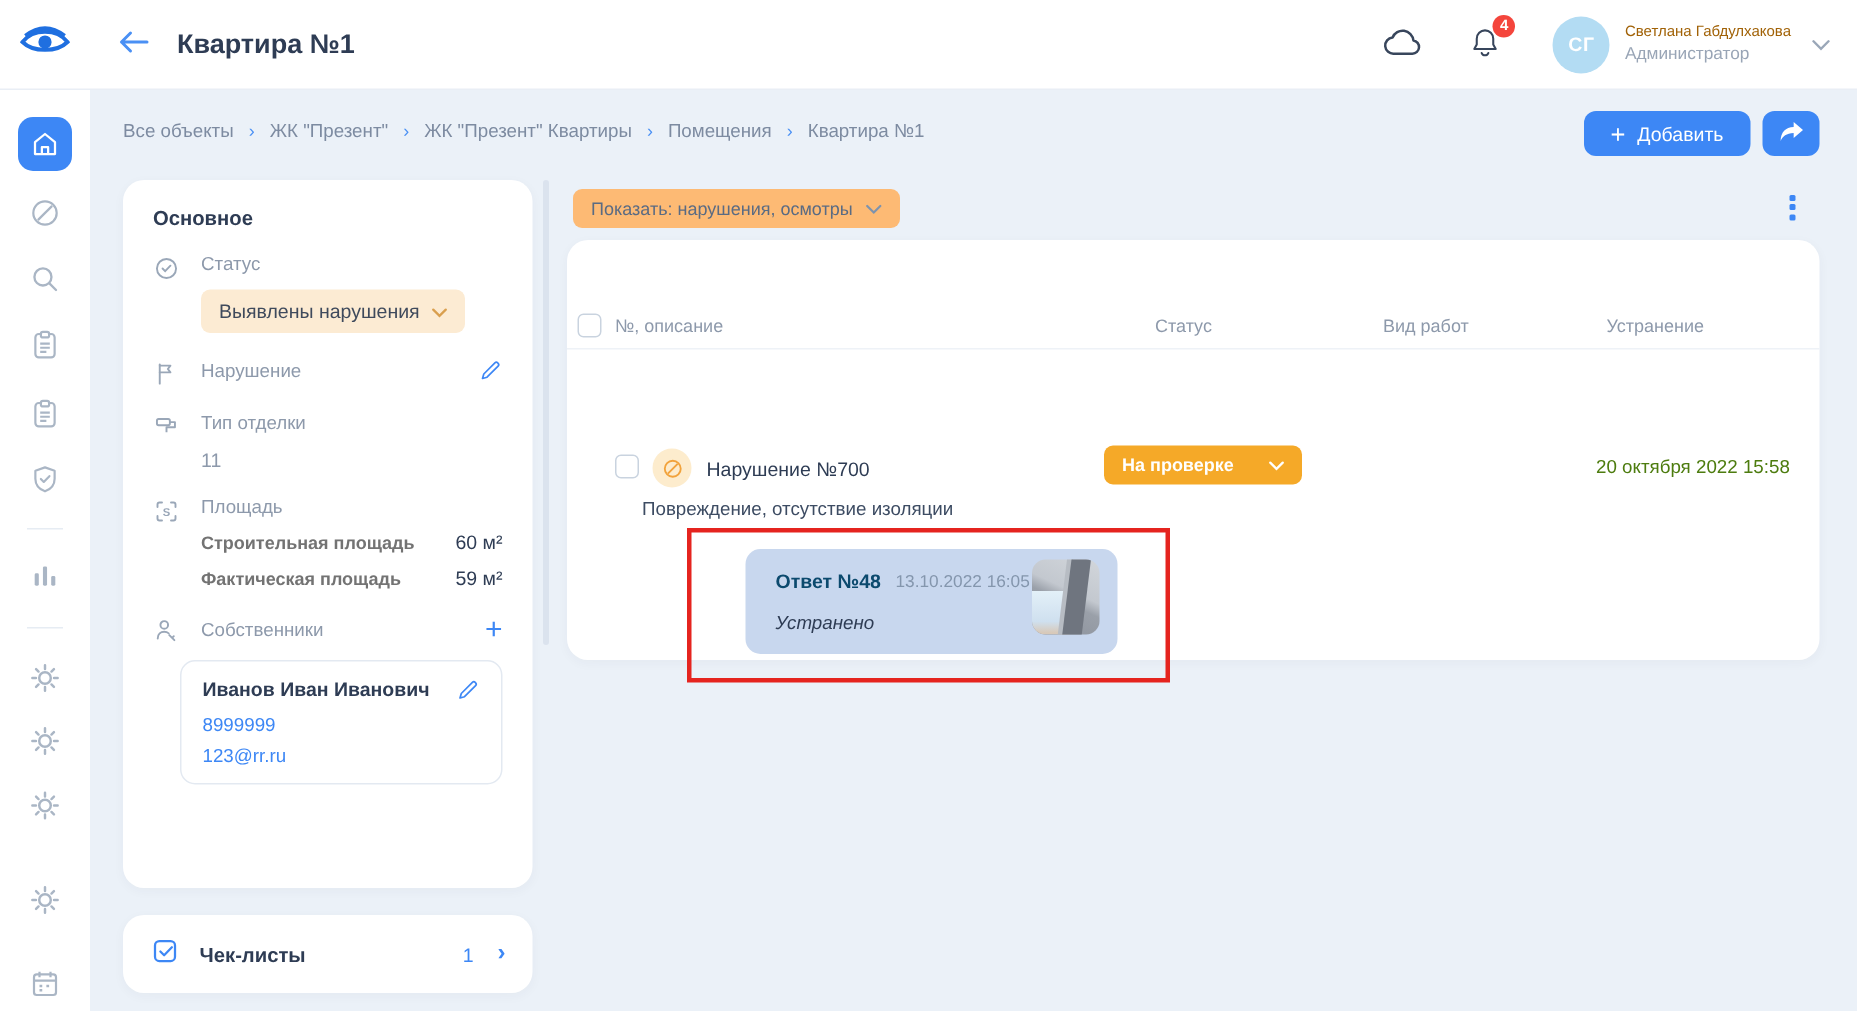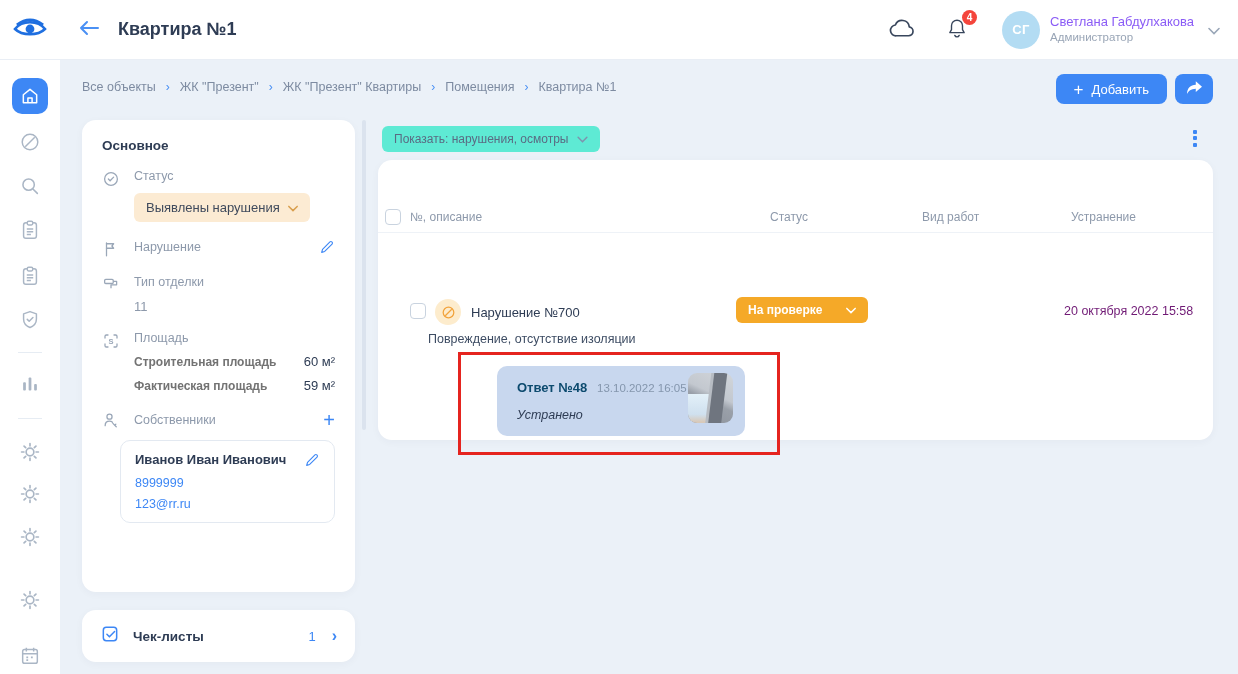--- a/index.html
+++ b/index.html
@@ -11,21 +11,21 @@
   .logo-box { width:60px; display:flex; justify-content:center; align-items:center; }
   .back-btn { width:30px; height:30px; border:none; background:transparent; cursor:pointer; display:flex; align-items:center; justify-content:center; margin-left:14px; }
   .page-title { font-size:18px; font-weight:700; color:#2e3c54; margin-left:14px; }
   .header-right { margin-left:auto; display:flex; align-items:center; gap:0; padding-right:18px; }
   .cloud-btn, .bell-btn { background:transparent; border:none; cursor:pointer; position:relative; padding:4px; }
   .cloud-btn { margin-right:22px; }
   .bell-btn { margin-right:30px; }
   .notif-badge { position:absolute; top:-3px; right:-5px; min-width:15px; height:15px; border-radius:8px; background:#f4453c; color:#fff; font-size:10px; font-weight:700; display:flex; align-items:center; justify-content:center; padding:0 3px; }
   .avatar { width:38px; height:38px; border-radius:50%; background:#b3dcf3; color:#fff; font-size:13px; font-weight:700; display:flex; align-items:center; justify-content:center; letter-spacing:.5px; }
   .user-meta { margin-left:10px; line-height:1.25; }
-  .user-name { font-size:13px; color:#8b5cf6; }
+  .user-name { font-size:10px; color:#a16207; }
   .user-role { font-size:11.5px; color:#99a5b6; }
   .user-chevron { margin-left:14px; color:#9aa7b8; }
 
   
   .shell { display:flex; height:614px; background:#ebf1f8; }
   .sidebar { width:60px; background:#fff; position:relative; flex:none; }
   .side-ico { position:absolute; left:19px; width:22px; height:22px; color:#aab6c5; background:transparent; border:none; cursor:pointer; padding:0; }
   .side-ico svg { width:22px; height:22px; display:block; }
   .side-home { left:12px; width:36px; height:36px; border-radius:10px; background:#3d87f5; color:#fff; display:flex; align-items:center; justify-content:center; }
   .side-home svg { width:20px; height:20px; }
@@ -68,21 +68,21 @@
   
   .check-card { position:absolute; left:22px; top:550px; width:273px; height:52px; background:#fff; border-radius:14px; display:flex; align-items:center; padding:0 18px; cursor:pointer; box-shadow:0 2px 8px rgba(46,60,84,.04); }
   .check-card svg { width:20px; height:20px; }
   .check-label { font-size:13.5px; font-weight:700; color:#2e3c54; margin-left:13px; }
   .check-count { margin-left:auto; color:#3d87f5; font-size:13px; margin-right:16px; }
   .check-chev { color:#3d87f5; font-size:16px; font-weight:700; }
 
   .v-scrollbar { position:absolute; left:302px; top:60px; width:4px; height:310px; background:#dbe3ee; border-radius:2px; cursor:pointer; }
 
   
-  .filter-chip { position:absolute; left:322px; top:66px; height:26px; background:#5eead4; border:none; border-radius:6px; padding:0 12px; font-size:12px; color:#5a6b83; font-family:inherit; display:flex; align-items:center; gap:9px; cursor:pointer; }
+  .filter-chip { position:absolute; left:322px; top:66px; height:26px; background:#fdba74; border:none; border-radius:6px; padding:0 12px; font-size:12px; color:#5a6b83; font-family:inherit; display:flex; align-items:center; gap:9px; cursor:pointer; }
   .filter-chip .chev { color:#7e93ad; }
   .kebab { position:absolute; left:1124px; top:64px; width:22px; height:28px; background:transparent; border:none; cursor:pointer; display:flex; flex-direction:column; align-items:center; justify-content:center; gap:2.5px; }
   .kebab i { width:4px; height:4px; background:#3d87f5; border-radius:1px; }
 
   .main-card { position:absolute; left:318px; top:100px; width:835px; height:280px; background:#fff; border-radius:14px; box-shadow:0 2px 8px rgba(46,60,84,.04); }
   .tabs { position:absolute; top:0; left:0; right:0; height:41px; display:flex; align-items:center; gap:46px; padding-left:20px; border-bottom:1px solid #edf1f7; border-radius:14px 14px 0 0; }
   .tab { position:relative; height:41px; display:flex; align-items:center; background:transparent; border:none; font-family:inherit; font-size:13px; color:#6a7a90; cursor:pointer; }
   .tab.active { color:#2e3c54; font-weight:700; }
   .tab.active::after { content:""; position:absolute; left:0; right:0; bottom:-1px; height:3px; border-radius:3px; background:#2f80ed; }
 
@@ -98,21 +98,21 @@
   .ri-title { position:absolute; left:80px; top:12px; font-size:13px; color:#2e3c54; }
   .ri-date { position:absolute; left:80px; top:30px; font-size:11.5px; color:#97a3b4; }
 
   .row-violation { position:absolute; top:130px; left:0; right:0; height:44px; }
   .rv-cbx { position:absolute; left:32px; top:13px; }
   .rv-ico { position:absolute; left:57px; top:9px; width:26px; height:26px; border-radius:50%; background:#fdeccd; display:flex; align-items:center; justify-content:center; color:#f2a33c; }
   .rv-ico svg { width:15px; height:15px; }
   .rv-title { position:absolute; left:93px; top:15px; font-size:13px; color:#2e3c54; }
   .rv-badge { position:absolute; left:358px; top:7px; height:26px; background:#f5a928; border:none; border-radius:6px; color:#fff; font-size:12px; font-weight:700; font-family:inherit; padding:0 12px; display:flex; align-items:center; gap:24px; cursor:pointer; }
   .rv-badge .chev { font-weight:400; }
-  .rv-date { position:absolute; left:686px; top:14px; font-size:12.5px; color:#701a75;text-align:right; }
+  .rv-date { position:absolute; left:686px; top:14px; font-size:12.5px; color:#4d7c0f;text-align:right; }
 
   .violation-desc { position:absolute; top:172px; left:50px; font-size:12.5px; color:#3d4c63; }
 
   .answer-card { position:absolute; top:206px; left:119px; width:248px; height:70px; background:#c8d7ee; border-radius:10px; cursor:pointer; }
   .ans-title { position:absolute; left:20px; top:14px; font-size:13px; font-weight:700; color:#0c4a6e; }
   .ans-time { position:absolute; left:100px; top:16px; font-size:11.5px; color:#8496ad; }
   .ans-status { position:absolute; left:20px; top:42px; font-size:12.5px; color:#2e3c54;font-style:italic; }
   .ans-thumb { position:absolute; left:191px; top:7px; width:45px; height:50px; border-radius:9px; overflow:hidden; background:linear-gradient(205deg,#d2d6db 0%,#c3c8cf 42%,#9aa0a9 55%,#8a909a 100%); cursor:pointer; }
   .ans-thumb::before { content:""; position:absolute; left:0; bottom:0; width:55%; height:58%; background:linear-gradient(180deg,#e3f0f8,#cfe0ef 70%,#d8c9b9 96%); }
   .ans-thumb::after { content:""; position:absolute; right:9px; top:-3px; width:13px; height:60px; background:#6f757f; transform:skewX(-7deg); box-shadow:-3px 0 0 #b7bcc3; }

